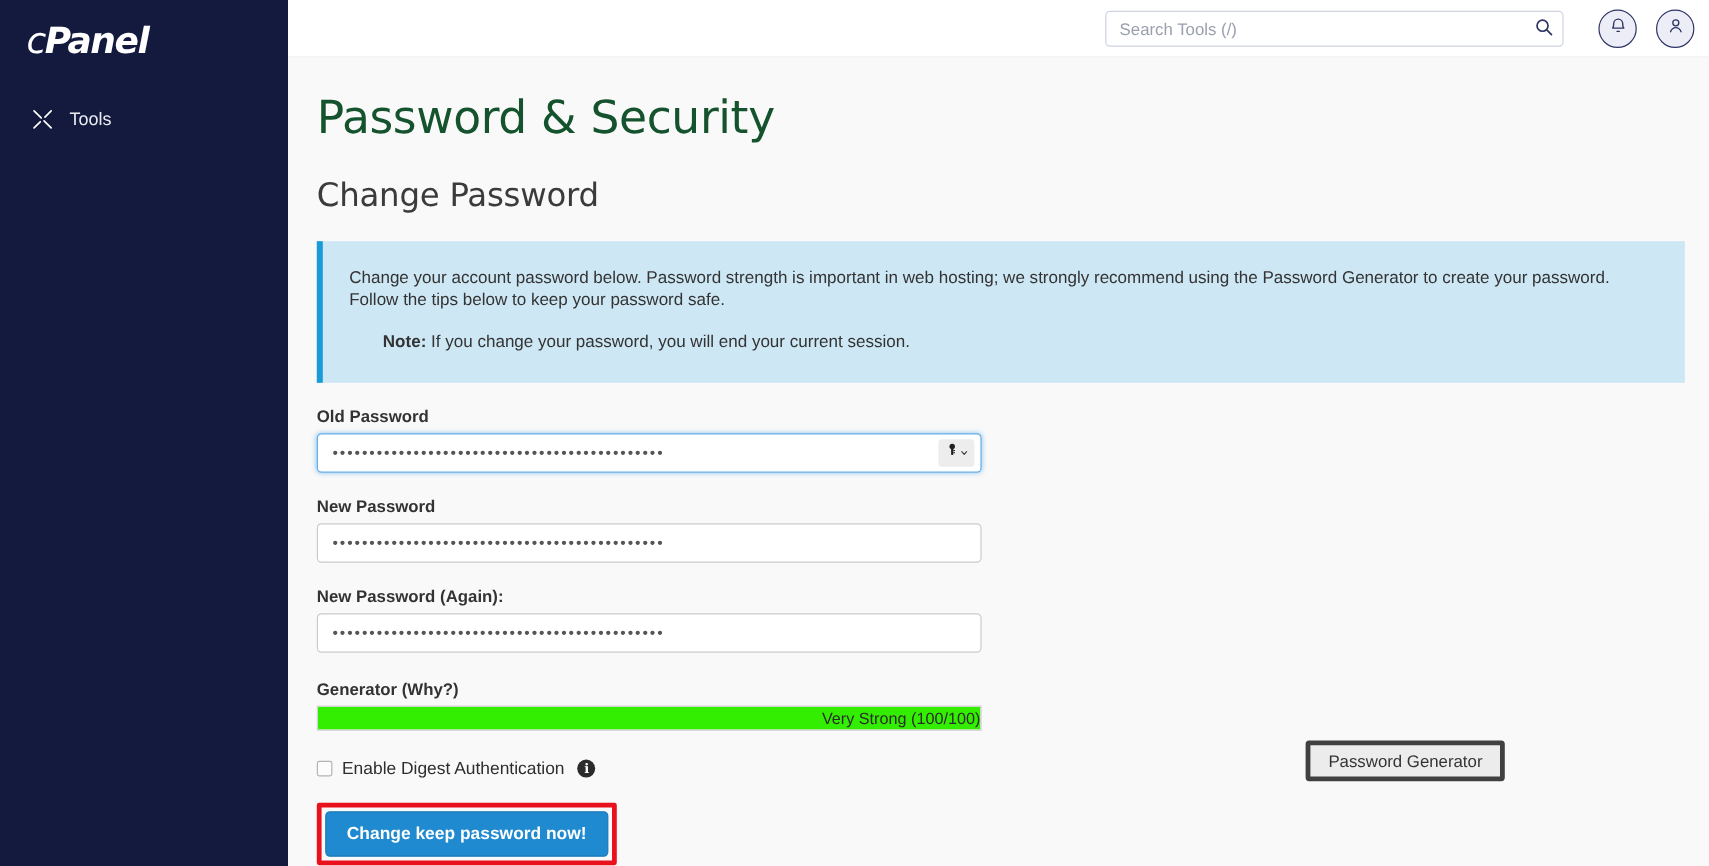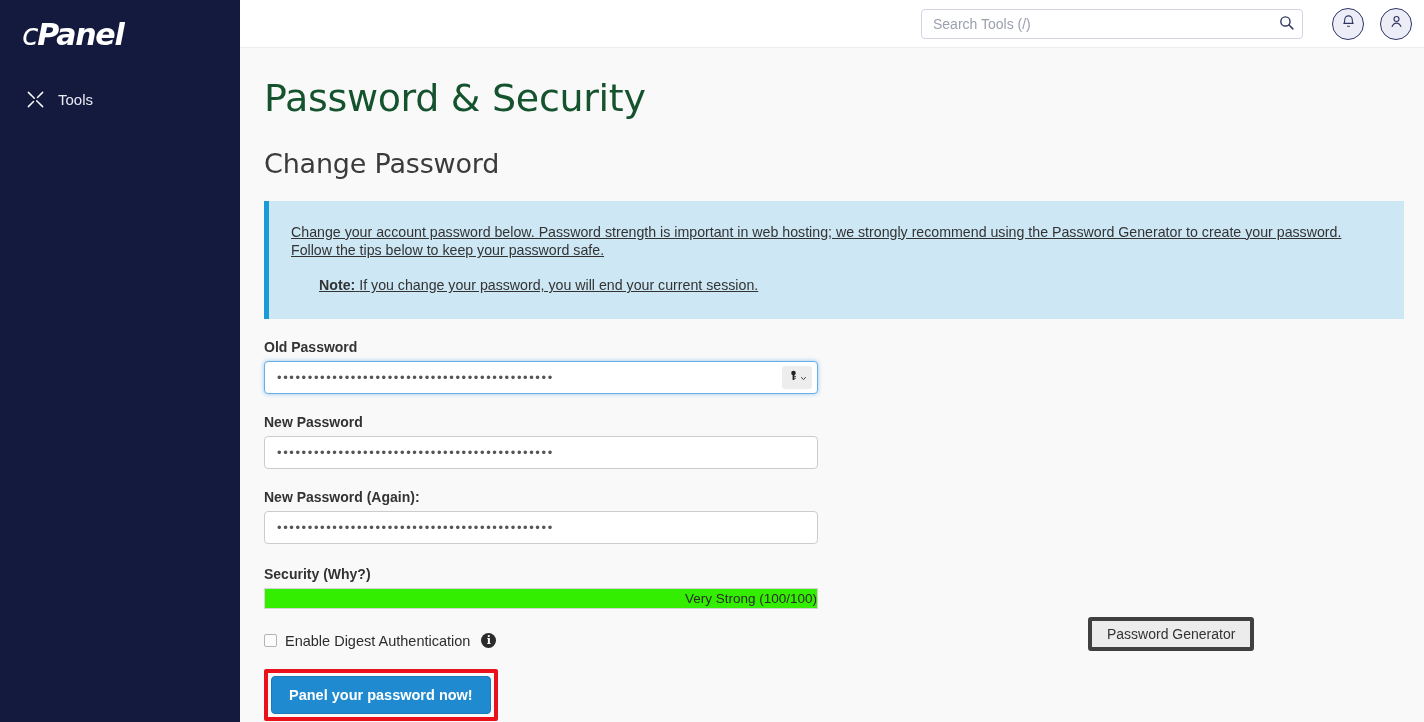--- a/index.html
+++ b/index.html
@@ -109,21 +109,21 @@
   .alert {
     margin-top: 22px;
     width: 1140px;
     background: #cde7f5;
     border-left: 5px solid #1a9ad6;
     padding: 22px 22px 24px 22px;
     color: #333333;
     font-size: 14.2px;
     line-height: 1.32;
   }
-  .alert p { margin: 0; text-decoration: underline; }
+  .alert p { margin: 0; }
   .alert .note { margin-top: 16px; margin-left: 28px; }
   .alert .note b { font-weight: 700; }
 
   .field-label {
     font-size: 14px; font-weight: 700; color: #333333;
     margin-top: 20px; margin-bottom: 6px;
     display: block;
   }
   .pw-row { position: relative; width: 554px; }
   .pw-input {
@@ -320,34 +320,34 @@
       <label class="field-label">New Password</label>
       <div class="pw-row">
         <input class="pw-input" type="text" readonly="" value="•••••••••••••••••••••••••••••••••••••••••••••" style="">
       </div>
 
       <label class="field-label">New Password (Again):</label>
       <div class="pw-row">
         <input class="pw-input" type="text" readonly="" value="•••••••••••••••••••••••••••••••••••••••••••••" style="">
       </div>
 
-      <label class="strength-label">Security (Why?)</label>
+      <label class="strength-label">Generator (Why?)</label>
       <div class="strength-bar">
         <div class="strength-fill" id="strength-fill" style="width: 100%;">
           <span class="strength-text">Very Strong (100/100)</span>
         </div>
       </div>
 
       <button class="generator-btn">Password Generator</button>
 
       <div class="check-row">
         <span class="check-box"></span>
         <span class="check-label">Enable Digest Authentication</span>
         <span class="info-icon">i</span>
       </div>
 
       <div class="submit-wrap">
-        <button class="submit-btn">Panel your password now!</button>
+        <button class="submit-btn">Change keep password now!</button>
       </div>
 
     </main>
   </div>
 </div>
 
 </body></html>

